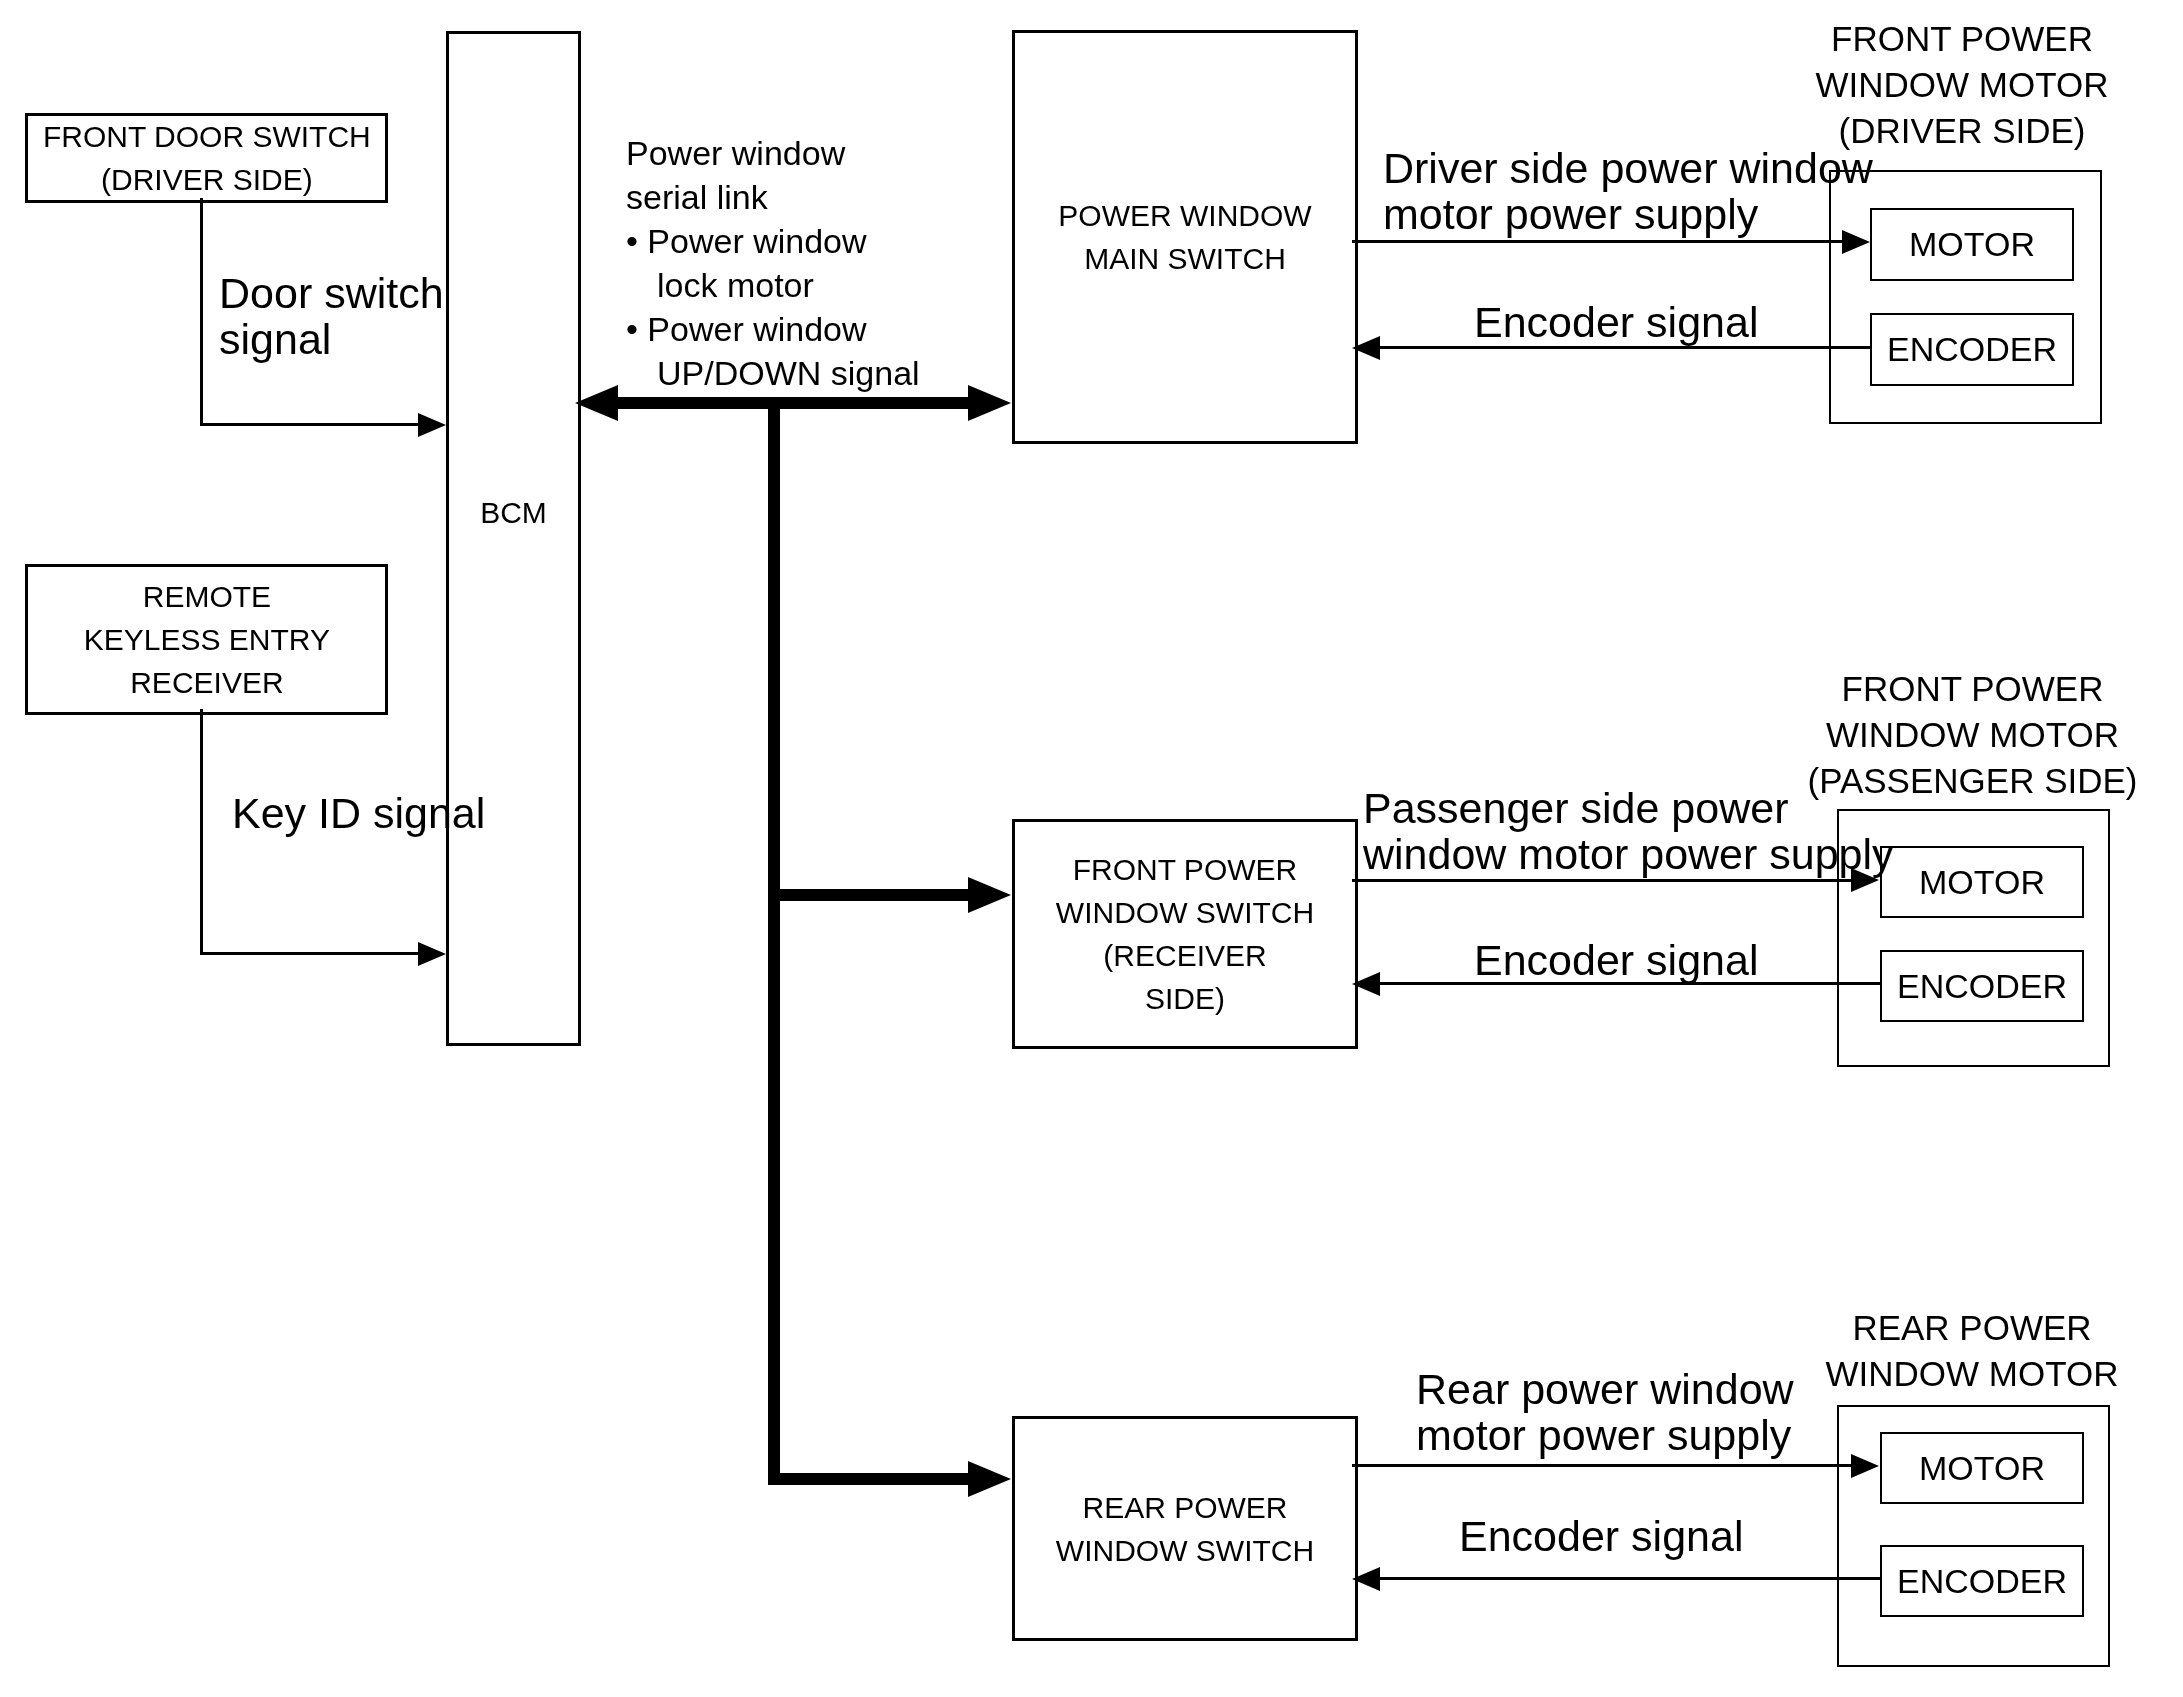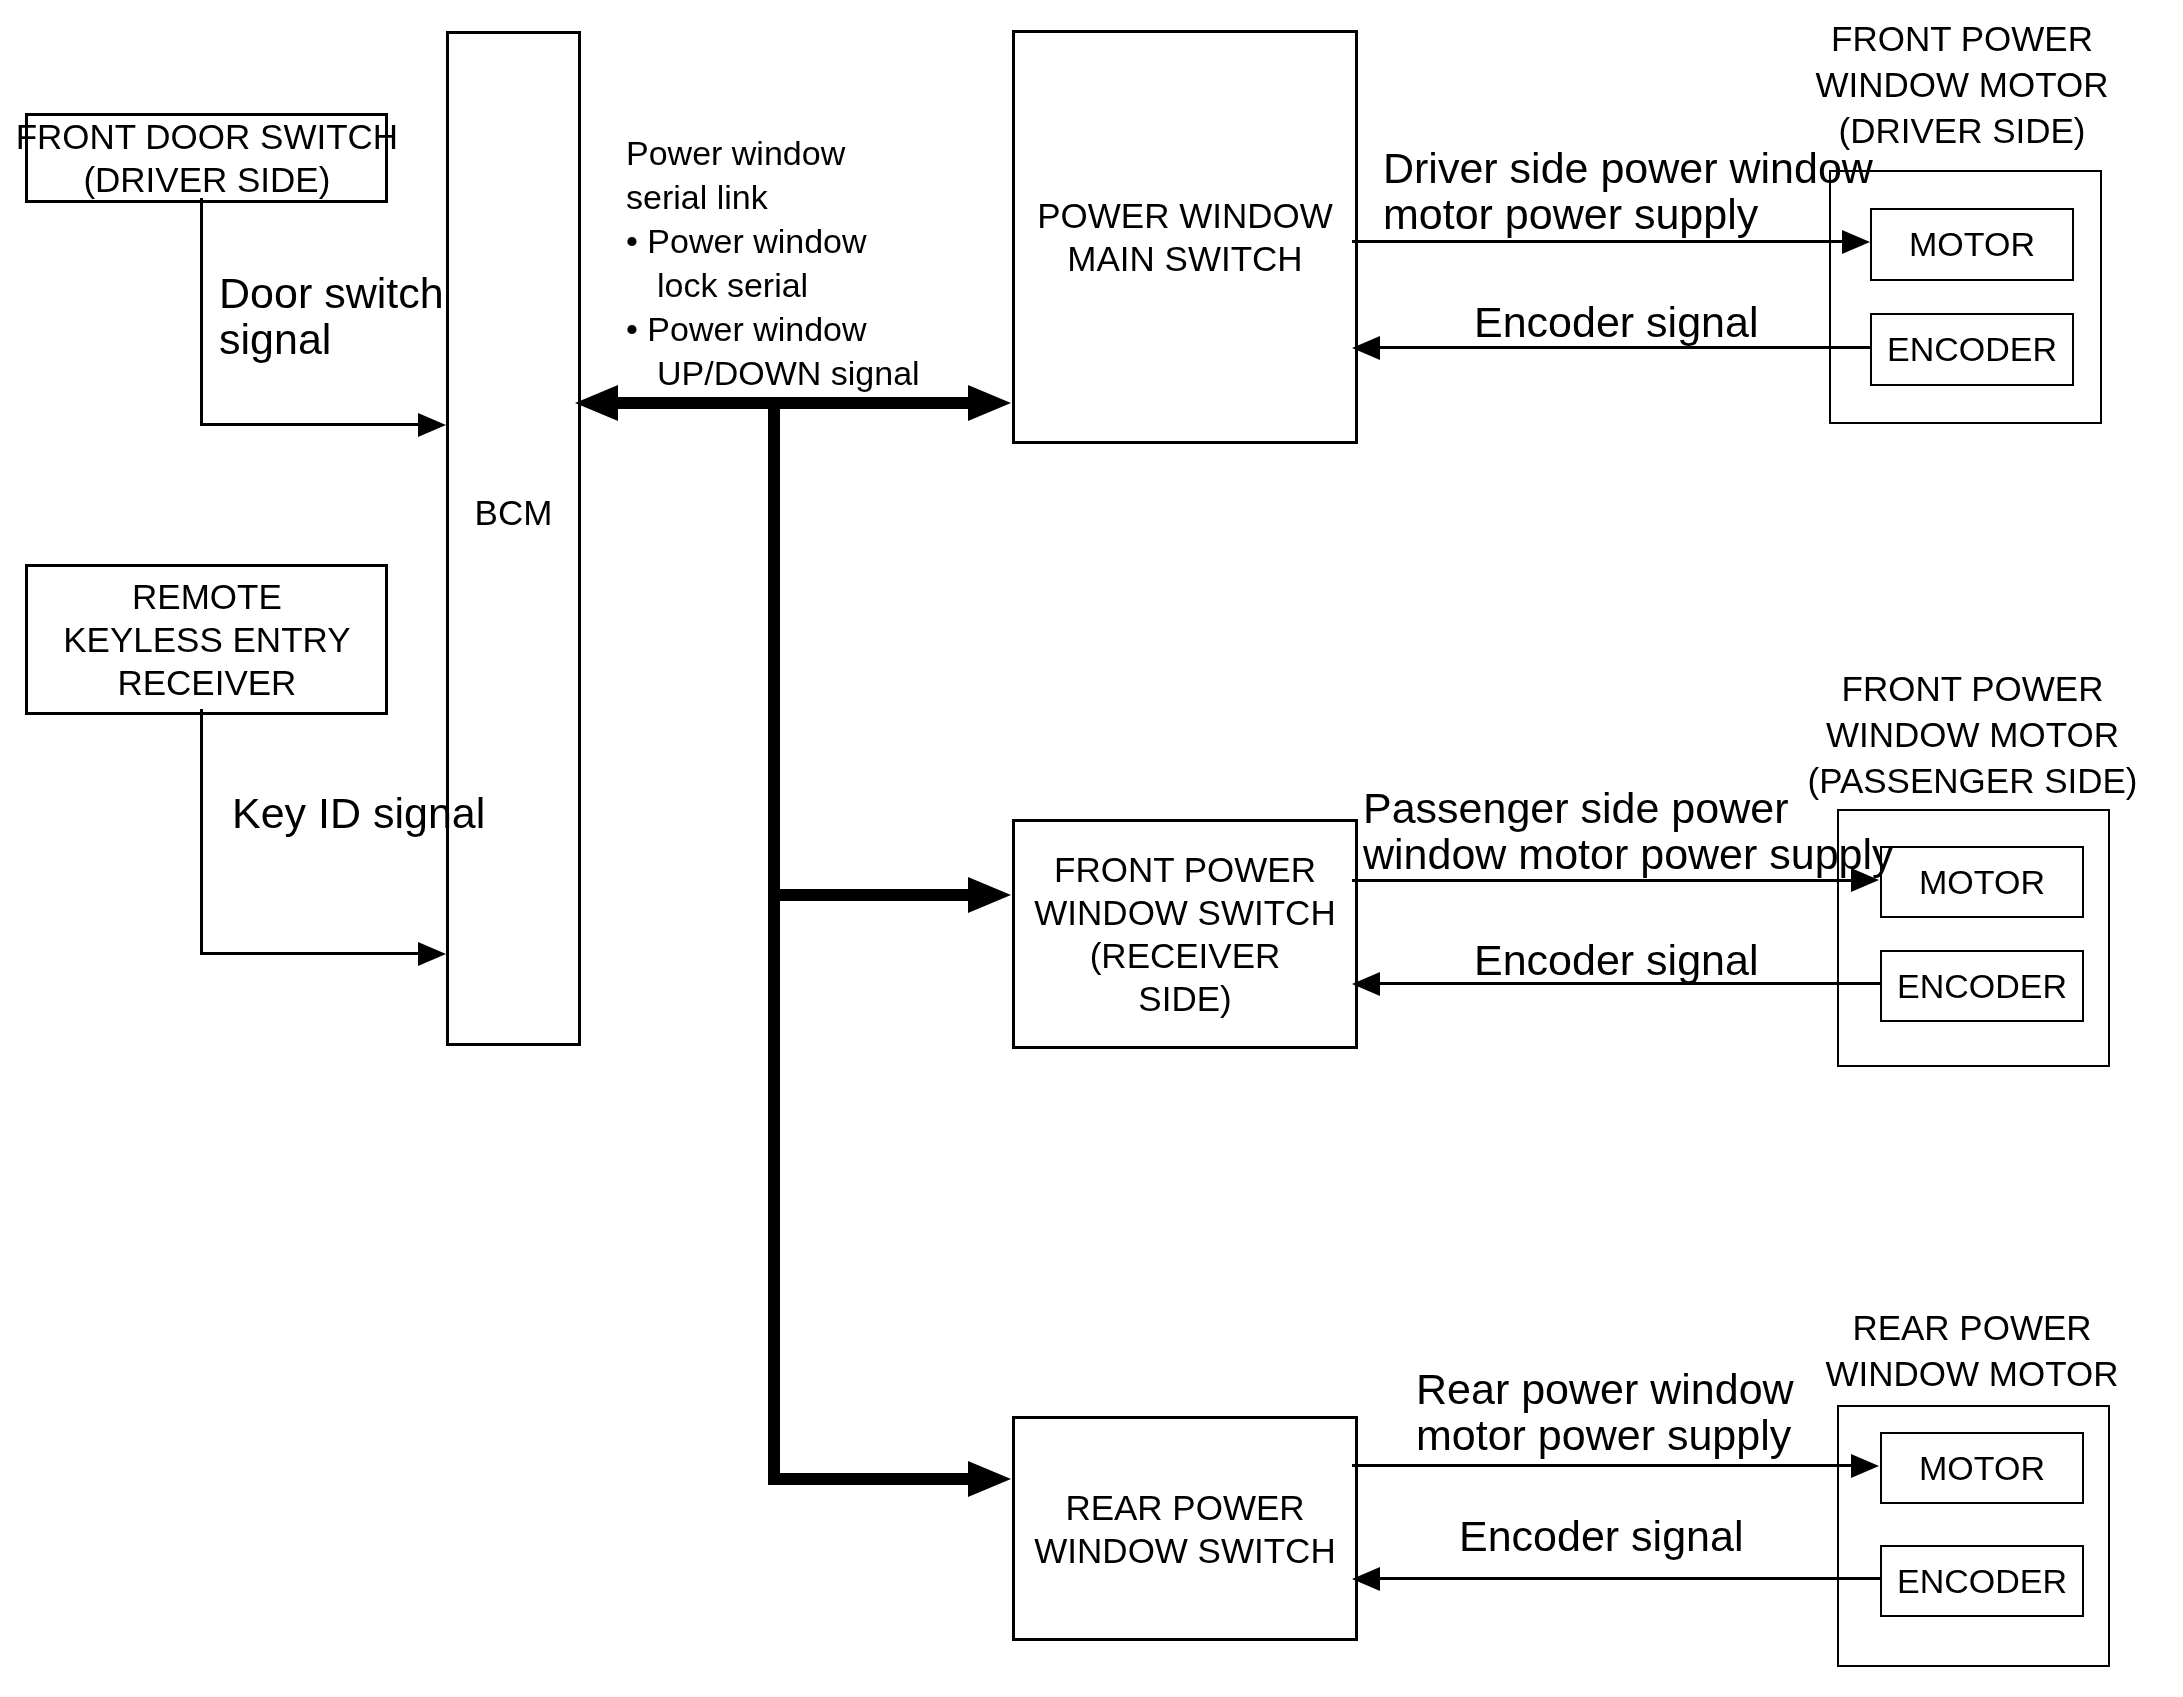--- a/index.html
+++ b/index.html
@@ -3,21 +3,21 @@
 <meta charset="utf-8">
 <style>
   html,body{margin:0;padding:0;background:#fff;}
   .canvas{
     position:relative;width:2183px;height:1698px;background:#ffffff;
     font-family:"Liberation Sans",sans-serif;color:#000;overflow:hidden;
   }
   .box{
     position:absolute;border:3.2px solid #000;background:#fff;
     display:flex;flex-direction:column;align-items:center;justify-content:center;
-    text-align:center;font-size:35px;line-height:43px;white-space:nowrap;
+    text-align:center;font-size:30px;line-height:43px;white-space:nowrap;
   }
   .box span{display:block;}
   .outerbox{position:absolute;border:2.7px solid #000;background:#fff;}
   .inner{
     position:absolute;border:2.7px solid #000;background:#fff;
     display:flex;align-items:center;justify-content:center;
     font-size:34px;white-space:nowrap;
   }
   .hdr{
     position:absolute;font-size:35px;line-height:46px;text-align:center;white-space:nowrap;
@@ -120,21 +120,21 @@
   <div class="ln" style="left:200px;top:952px;width:218px;height:3.2px;"></div>
   <div class="arr arr-r" style="left:418px;top:942px;"></div>
   <div class="lbl" style="left:232px;top:790px;">
     <span>Key ID signal</span>
   </div>
 
   <div class="lbl" style="left:626px;top:131px;line-height:44px;font-size:34px;">
     <span>Power window</span>
     <span>serial link</span>
     <span>• Power window</span>
-    <span class="ind">lock serial</span>
+    <span class="ind">lock motor</span>
     <span>• Power window</span>
     <span class="ind">UP/DOWN signal</span>
   </div>
   <div class="ln" style="left:613px;top:397px;width:359px;height:12px;"></div>
   <div class="arr tarr-l" style="left:575px;top:385px;"></div>
   <div class="arr tarr-r" style="left:968px;top:385px;"></div>
 
   <div class="ln" style="left:768px;top:397px;width:12px;height:1088px;"></div>
   <div class="ln" style="left:768px;top:889px;width:208px;height:12px;"></div>
   <div class="arr tarr-r" style="left:968px;top:877px;"></div>

